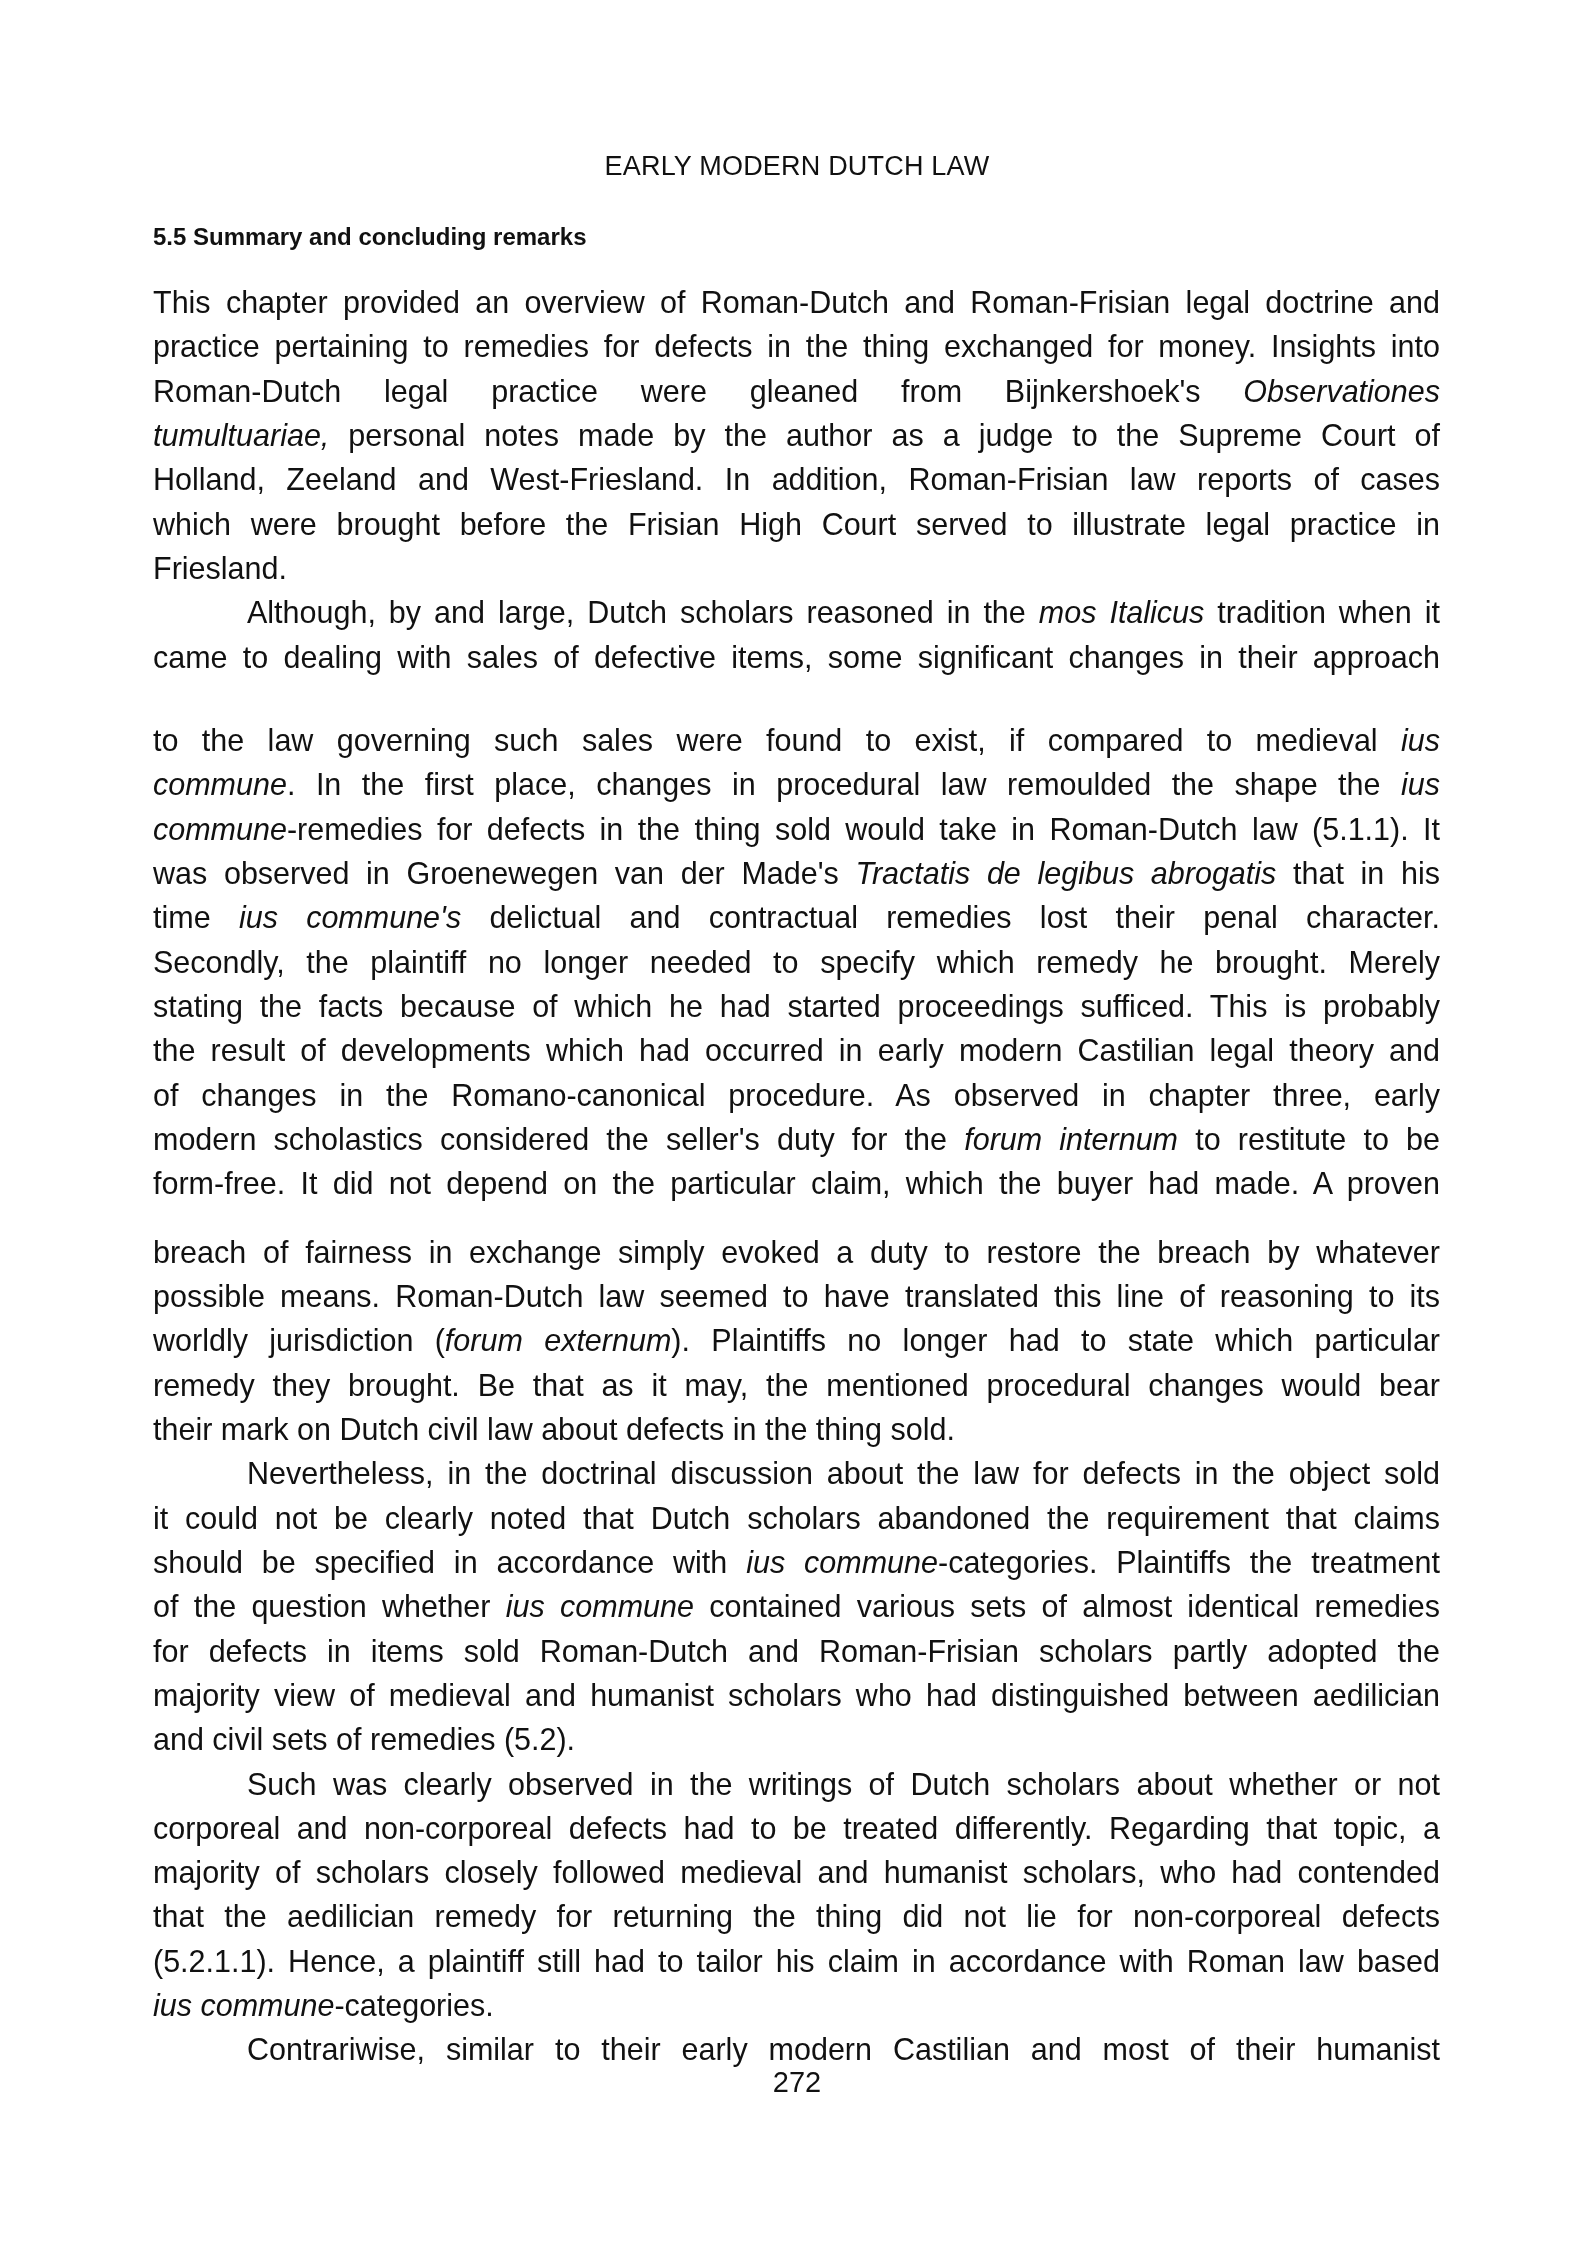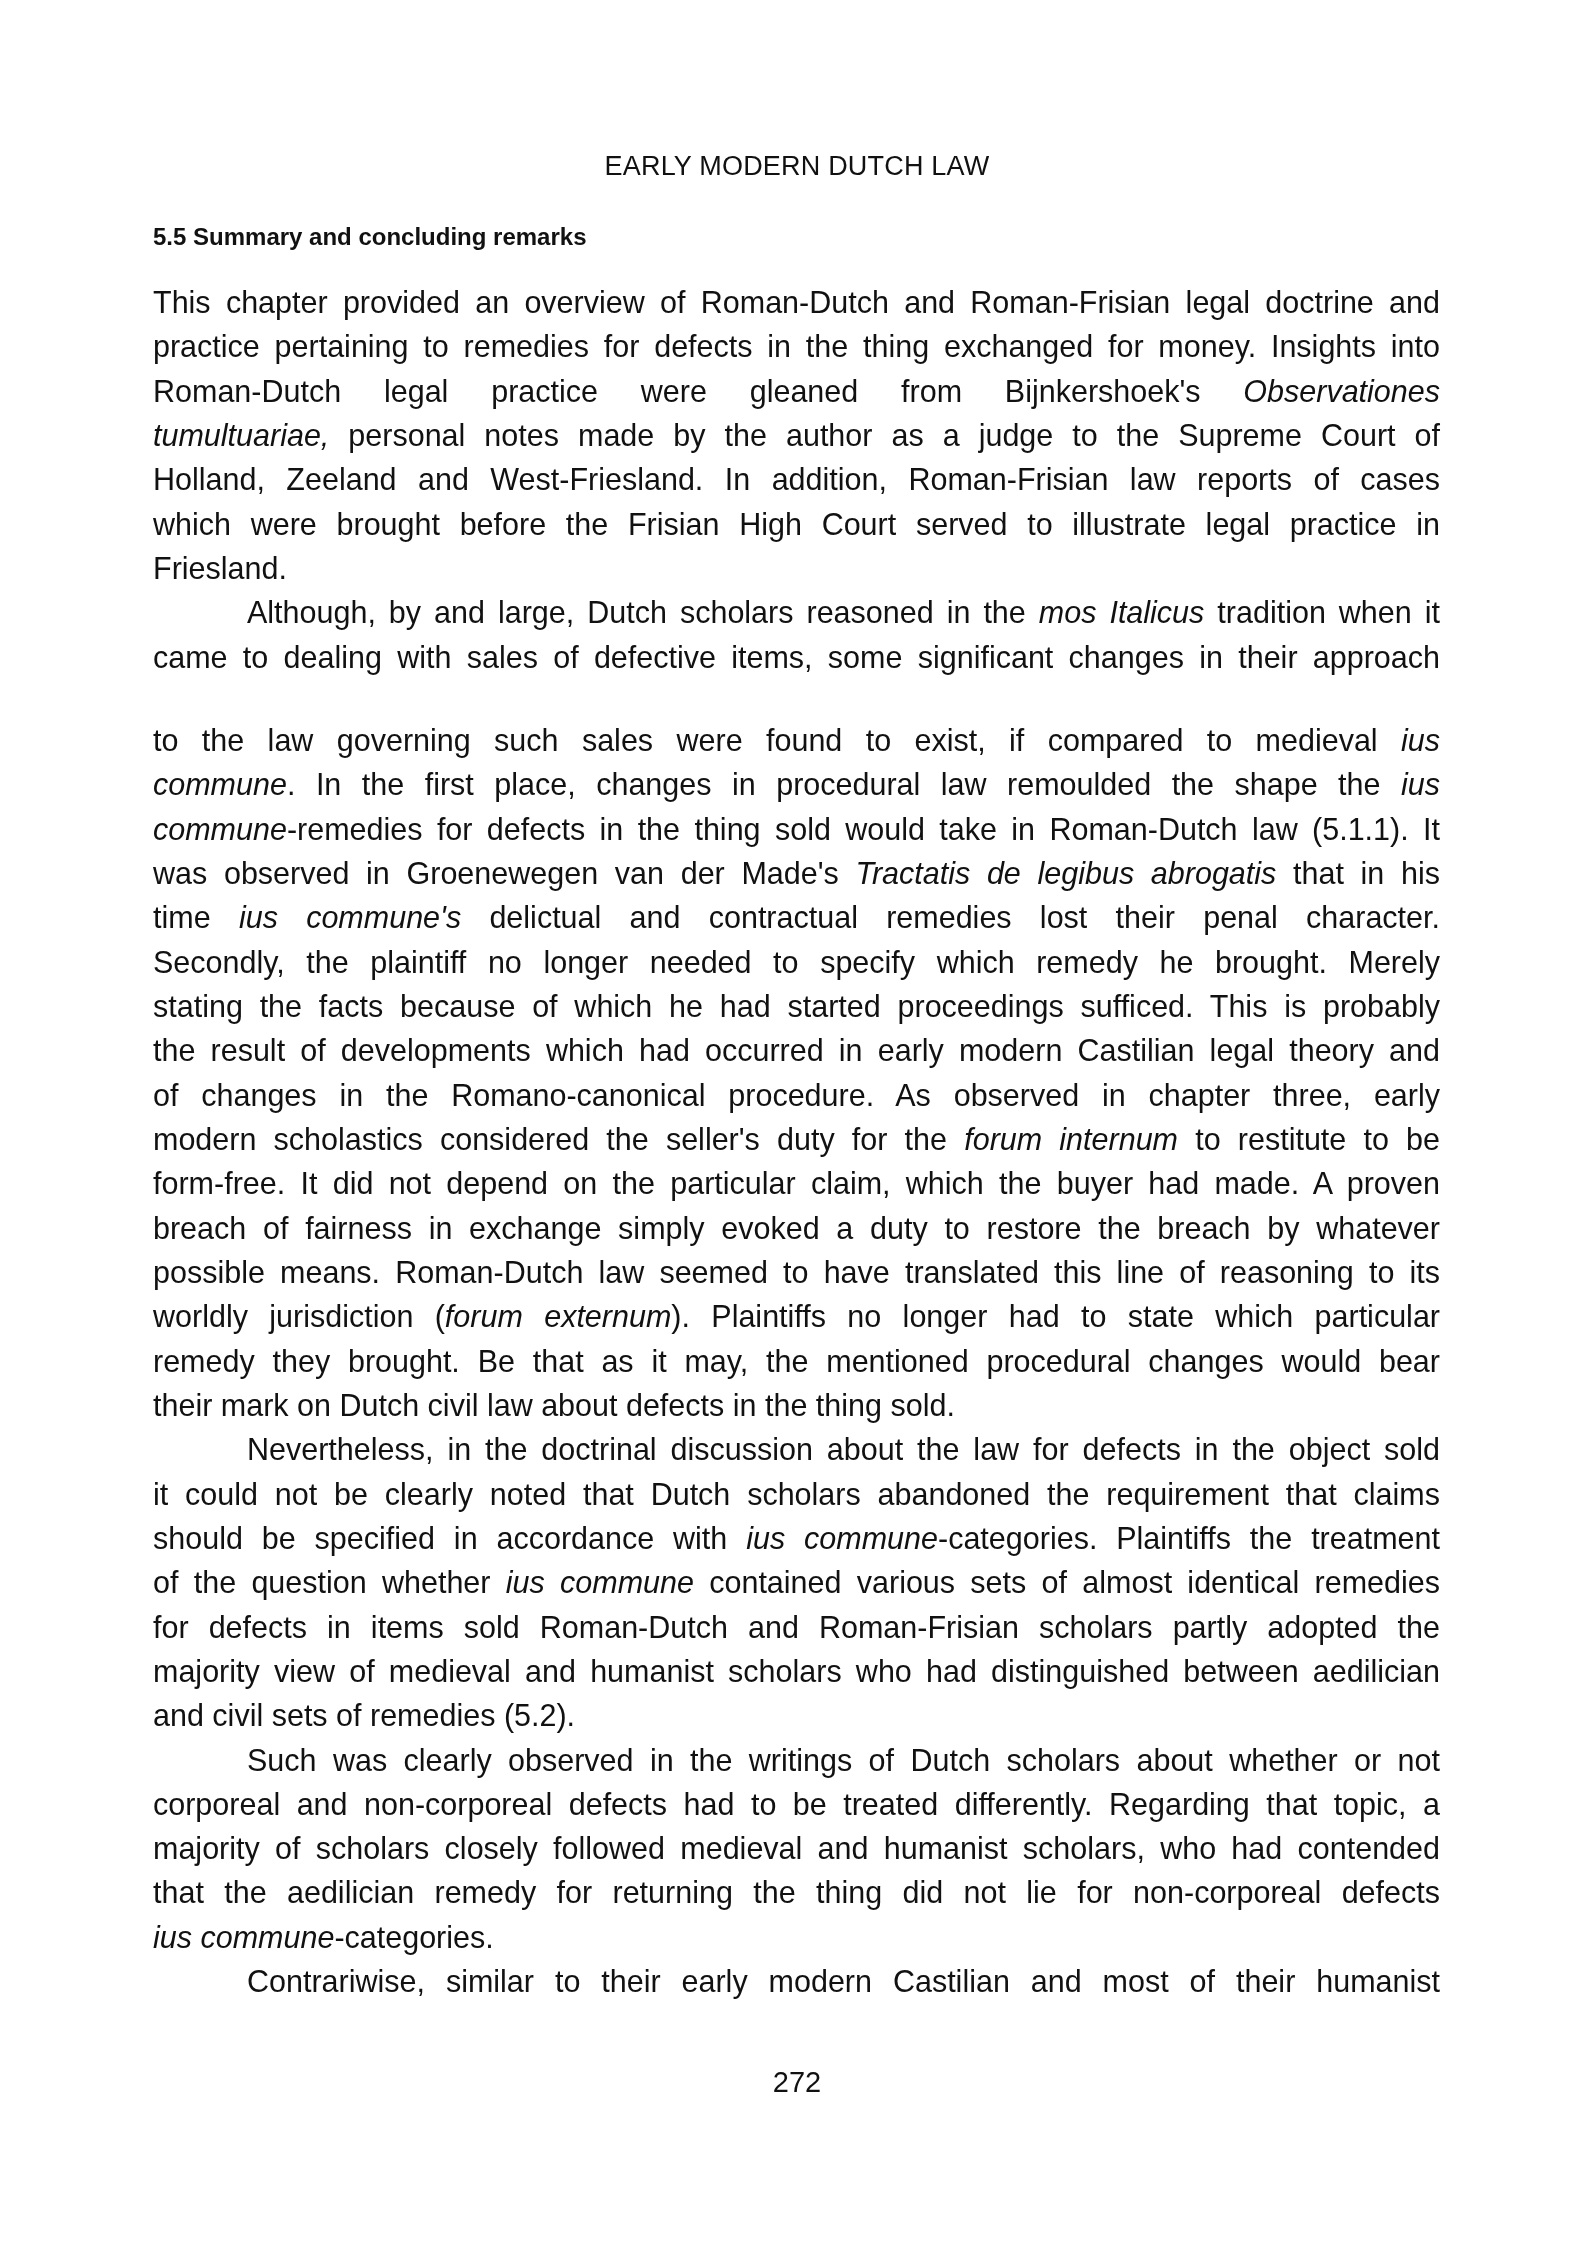--- a/index.html
+++ b/index.html
@@ -42,40 +42,41 @@
       <div class="line" style="white-space: normal;"><i>commune</i><span>. In the first place, changes in procedural law remoulded the shape the </span><i>ius</i></div>
       <div class="line" style="white-space: normal;"><i>commune</i><span>-remedies for defects in the thing sold would take in Roman-Dutch law (5.1.1). It</span></div>
       <div class="line" style="white-space: normal;"><span>was observed in Groenewegen van der Made's </span><i>Tractatis de legibus abrogatis</i><span> that in his</span></div>
       <div class="line" style="white-space: normal;"><span>time </span><i>ius commune's</i><span> delictual and contractual remedies lost their penal character.</span></div>
       <div class="line" style="white-space: normal;"><span>Secondly, the plaintiff no longer needed to specify which remedy he brought. Merely</span></div>
       <div class="line" style="white-space: normal;"><span>stating the facts because of which he had started proceedings sufficed. This is probably</span></div>
       <div class="line" style="white-space: normal;"><span>the result of developments which had occurred in early modern Castilian legal theory and</span></div>
       <div class="line" style="white-space: normal;"><span>of changes in the Romano-canonical procedure. As observed in chapter three, early</span></div>
       <div class="line" style="white-space: normal;"><span>modern scholastics considered the seller's duty for the </span><i>forum internum</i><span> to restitute to be</span></div>
       <div class="line" style="white-space: normal;"><span>form-free. It did not depend on the particular claim, which the buyer had made. A proven</span></div>
-      <div class="line" style="white-space: normal;"><span>breach of fairness in exchange simply evoked a duty to restore the breach by whatever</span></div>
+      <div class="line" style="white-space: normal; margin-top: 24px;"><span>breach of fairness in exchange simply evoked a duty to restore the breach by whatever</span></div>
       <div class="line" style="white-space: normal;"><span>possible means. Roman-Dutch law seemed to have translated this line of reasoning to its</span></div>
       <div class="line" style="white-space: normal;"><span>worldly jurisdiction (</span><i>forum externum</i><span>). Plaintiffs no longer had to state which particular</span></div>
       <div class="line" style="white-space: normal;"><span>remedy they brought. Be that as it may, the mentioned procedural changes would bear</span></div>
       <div class="line last" style="white-space: normal;"><span>their mark on Dutch civil law about defects in the thing sold.</span></div>
     </div>
     <div>
       <div class="line indent" style="white-space: normal;"><span>Nevertheless, in the doctrinal discussion about the law for defects in the object sold</span></div>
       <div class="line" style="white-space: normal;"><span>it could not be clearly noted that Dutch scholars abandoned the requirement that claims</span></div>
       <div class="line" style="white-space: normal;"><span>should be specified in accordance with </span><i>ius commune</i><span>-categories. Plaintiffs the treatment</span></div>
       <div class="line" style="white-space: normal;"><span>of the question whether </span><i>ius commune</i><span> contained various sets of almost identical remedies</span></div>
       <div class="line" style="white-space: normal;"><span>for defects in items sold Roman-Dutch and Roman-Frisian scholars partly adopted the</span></div>
       <div class="line" style="white-space: normal;"><span>majority view of medieval and humanist scholars who had distinguished between aedilician</span></div>
       <div class="line last" style="white-space: normal;"><span>and civil sets of remedies (5.2).</span></div>
     </div>
     <div>
       <div class="line indent" style="white-space: normal;"><span>Such was clearly observed in the writings of Dutch scholars about whether or not</span></div>
       <div class="line" style="white-space: normal;"><span>corporeal and non-corporeal defects had to be treated differently. Regarding that topic, a</span></div>
       <div class="line" style="white-space: normal;"><span>majority of scholars closely followed medieval and humanist scholars, who had contended</span></div>
       <div class="line" style="white-space: normal;"><span>that the aedilician remedy for returning the thing did not lie for non-corporeal defects</span></div>
+      <div class="line" style="white-space: normal;"><span>(5.2.1.1). Hence, a plaintiff still had to tailor his claim in accordance with Roman law based</span></div>
       <div class="line last" style="white-space: normal;"><i>ius commune</i><span>-categories.</span></div>
     </div>
     <div>
       <div class="line indent" style="white-space: normal;"><span>Contrariwise, similar to their early modern Castilian and most of their humanist</span></div>
     </div>
   </div>
 
 <div class="page-number">272</div>
 
 </body></html>

